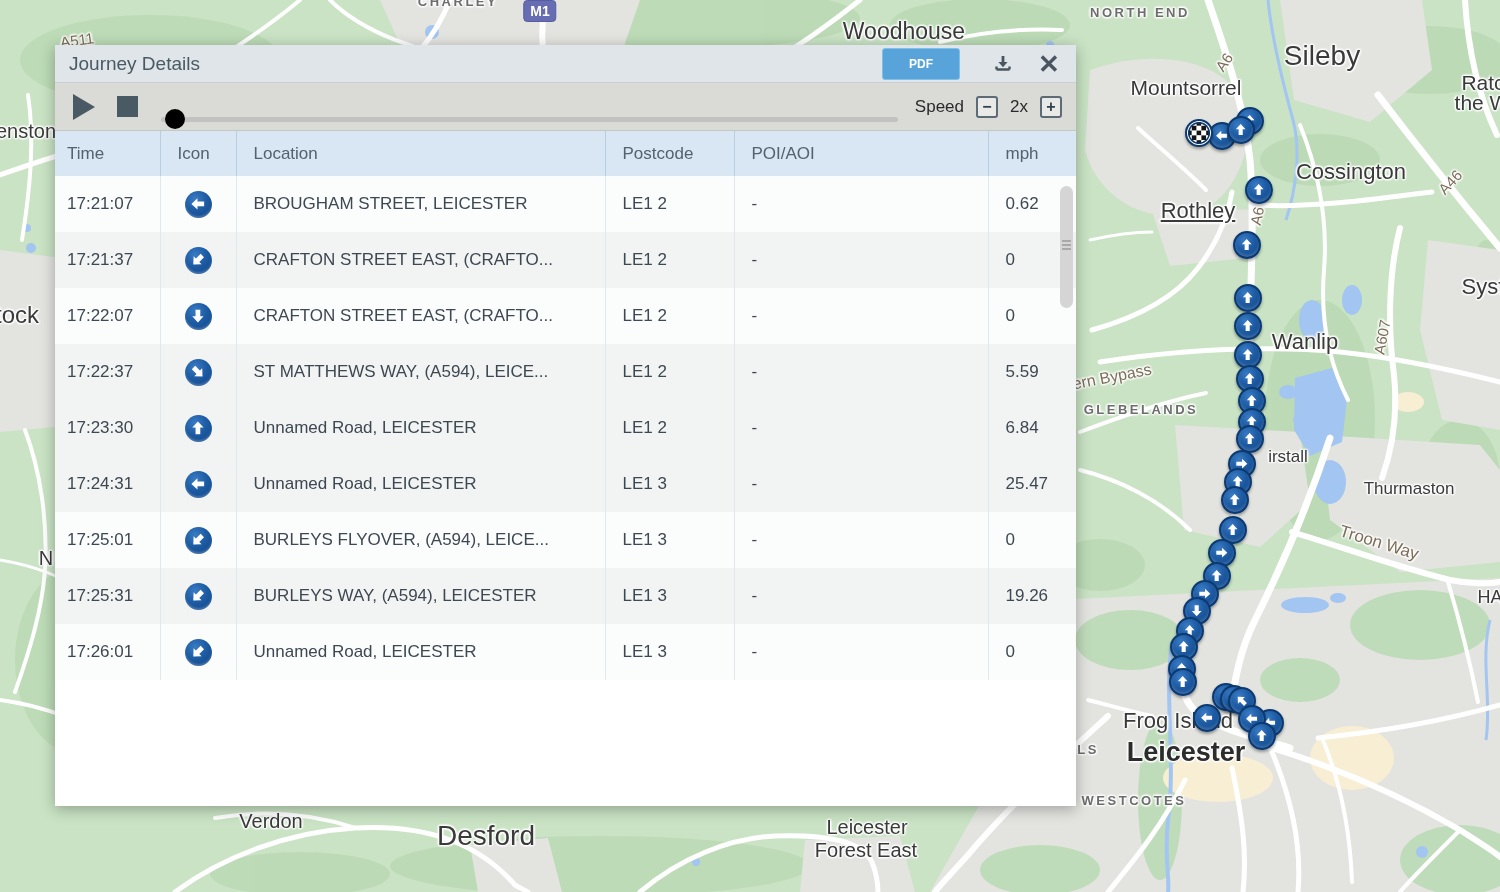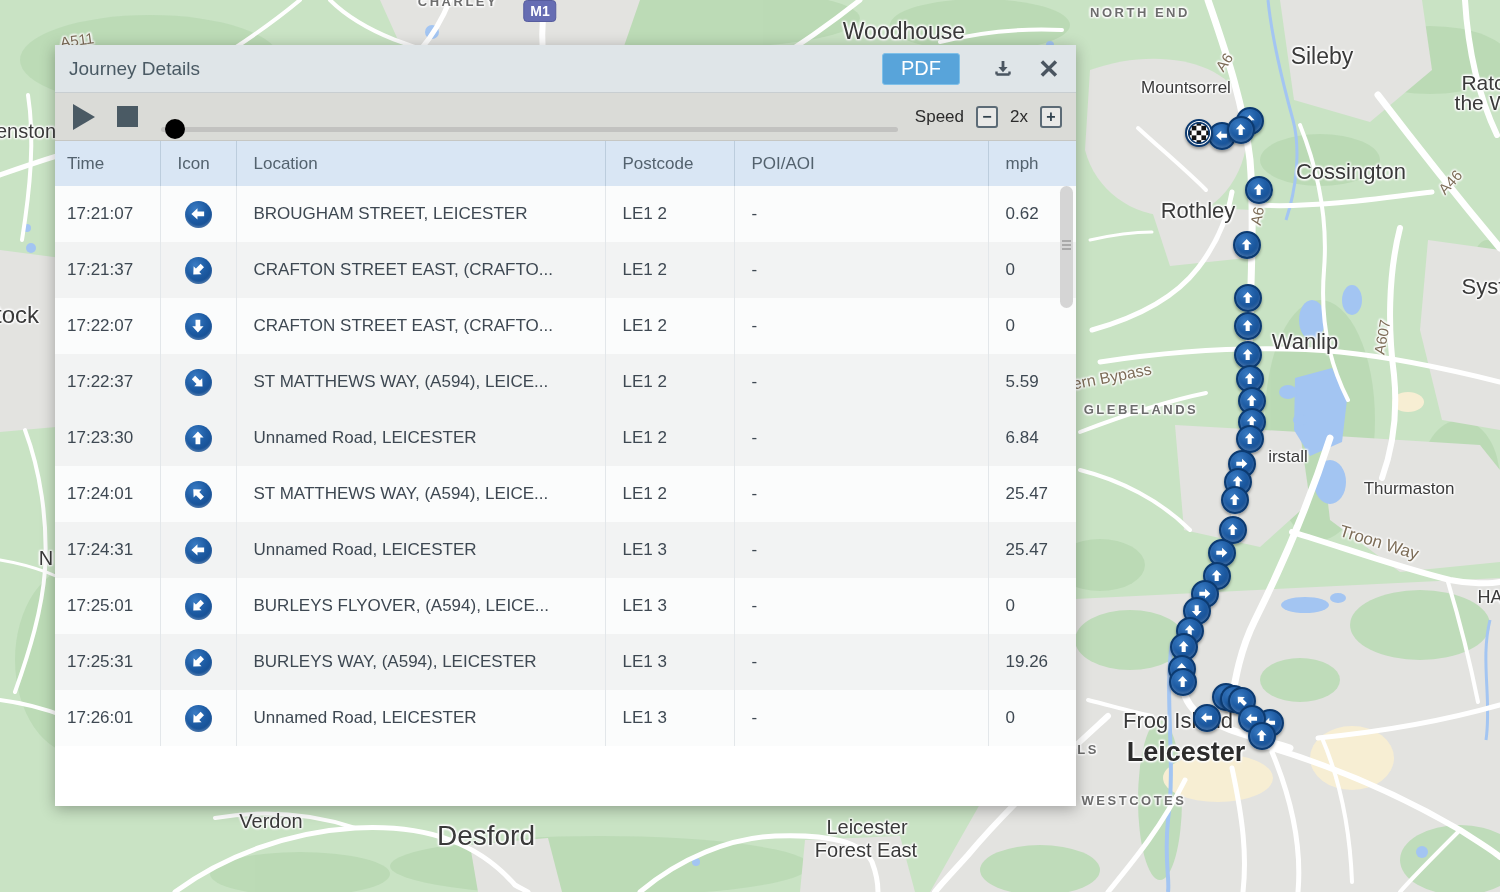--- a/index.html
+++ b/index.html
@@ -22,26 +22,26 @@
     transform:translate(-50%,-50%); display:flex; align-items:center; justify-content:center;
     background:radial-gradient(circle at 38% 30%, #3a7cc4 0%, #1d5ba3 45%, #0f4384 100%);
     border:2px solid #0c3a70; box-shadow:0 2px 3px rgba(0,0,0,.35), inset 0 -2px 3px rgba(255,255,255,.18); }
   .marker svg { width:64%; height:64%; }
   .marker.flag { background:#fff; }
   .marker.flag svg { width:100%; height:100%; }
 
   
   #panel { position:absolute; left:55px; top:45px; width:1021px; height:761px;
     background:#fff; box-shadow:0 3px 14px rgba(0,0,0,.30); overflow:hidden; }
-  #titlebar { height:48px; background:#dfe5e8; border-bottom:1px solid #c8ced1;
+  #titlebar { height:38px; background:#dfe5e8; border-bottom:1px solid #c8ced1;
     display:flex; align-items:center; padding:0 14px; }
   #title { font-size:19px; color:#4a5a64; flex:0 0 auto; }
   #titlebar .spacer { flex:1; }
   #pdf-btn { width:78px; height:32px; background:#58a4da; border:1px solid #7fc0e8;
-    border-radius:3px; color:#fff; font-size:20px; font-weight:normal;
+    border-radius:3px; color:#fff; font-size:12px; font-weight:bold;
     display:flex; align-items:center; justify-content:center; cursor:pointer; margin-right:30px; }
   .tb-icon { width:26px; height:26px; display:flex; align-items:center; justify-content:center;
     color:#4a5560; cursor:pointer; }
   #close-btn { font-size:26px; font-weight:bold; color:#4a5560; margin-left:20px; line-height:26px; }
 
   #controls { height:48px; background:#dadbd7; border-bottom:1px solid #c6c7c3;
     display:flex; align-items:center; position:relative; padding:0 14px; }
   #play-btn { width:0; height:0; border-left:22px solid #4a5a64; border-top:13px solid transparent;
     border-bottom:13px solid transparent; margin-left:4px; cursor:pointer; }
   #stop-btn { width:21px; height:21px; background:#4a5a64; margin-left:22px; cursor:pointer; }
@@ -191,26 +191,26 @@
       <path d="M1092,330 C1135,318 1175,298 1198,268 C1218,242 1228,215 1232,192" stroke-width="5"></path>
       <path d="M1138,128 C1162,150 1186,170 1206,190" stroke-width="4"></path>
       <path d="M1090,240 C1112,235 1132,232 1152,232" stroke-width="3"></path>
     </g>
   </svg>
   <div id="map-labels">
       <div class="map-label lbl-area" style="left: 458px; top: 1px;">CHARLEY</div>
       <div class="map-label lbl-road" style="left: 77px; top: 40px; transform: translate(-50%, -50%) rotate(-8deg);">A511</div>
       <div class="map-label lbl-town" style="left: 904px; top: 31px; font-size: 23px;">Woodhouse</div>
       <div class="map-label lbl-area" style="left: 1140px; top: 12px;">NORTH END</div>
-      <div class="map-label lbl-town" style="left: 1322px; top: 56px; font-size: 23px;">Sileby</div>
-      <div class="map-label lbl-town" style="left: 1186px; top: 88px; font-size: 17px;">Mountsorrel</div>
+      <div class="map-label lbl-town" style="left: 1322px; top: 56px; font-size: 28px;">Sileby</div>
+      <div class="map-label lbl-town" style="left: 1186px; top: 88px; font-size: 21px;">Mountsorrel</div>
       <div class="map-label lbl-town" style="left: 1483px; top: 83px;">Ratc</div>
       <div class="map-label lbl-town" style="left: 1482px; top: 103px;">the W</div>
       <div class="map-label lbl-road" style="left: 1224px; top: 62px; transform: translate(-50%, -50%) rotate(-55deg);">A6</div>
-      <div class="map-label lbl-town" style="left: 1198px; top: 211px; font-size: 22px;">Rothley</div>
+      <div class="map-label lbl-town" style="left: 1198px; top: 211px; font-size: 22px; text-decoration: underline;">Rothley</div>
       <div class="map-label lbl-road" style="left: 1257px; top: 216px; transform: translate(-50%, -50%) rotate(-78deg);">A6</div>
       <div class="map-label lbl-town" style="left: 1351px; top: 172px; font-size: 22px;">Cossington</div>
       <div class="map-label lbl-road" style="left: 1450px; top: 182px; transform: translate(-50%, -50%) rotate(-47deg);">A46</div>
       <div class="map-label lbl-town" style="left: 1483px; top: 287px; font-size: 22px;">Syst</div>
       <div class="map-label lbl-town" style="left: 1305px; top: 342px; font-size: 22px;">Wanlip</div>
       <div class="map-label lbl-road" style="left: 1382px; top: 337px; transform: translate(-50%, -50%) rotate(-80deg);">A607</div>
       <div class="map-label lbl-road" style="left: 1112px; top: 377px; font-size: 16px; transform: translate(-50%, -50%) rotate(-11deg);">ern Bypass</div>
       <div class="map-label lbl-area" style="left: 1141px; top: 409px;">GLEBELANDS</div>
       <div class="map-label lbl-town" style="left: 1288px; top: 457px; font-size: 17px;">irstall</div>
       <div class="map-label lbl-town" style="left: 1409px; top: 489px; font-size: 17px;">Thurmaston</div>
@@ -528,32 +528,20 @@
           <td class="icon-cell"><span class="row-icon">
               <svg viewBox="0 0 24 24" style="transform:rotate(0deg)">
   <path d="M12,3.2 L19.6,11.4 H15.2 V20.4 H8.8 V11.4 H4.4 Z" fill="#fff"></path>
               </svg>
             </span></td>
           <td>Unnamed Road, LEICESTER</td>
           <td>LE1 2</td>
           <td>-</td>
           <td>6.84</td>
         </tr>
-        <tr class="odd">
-          <td>17:24:01</td>
-          <td class="icon-cell"><span class="row-icon">
-              <svg viewBox="0 0 24 24" style="transform:rotate(315deg)">
-  <path d="M12,3.2 L19.6,11.4 H15.2 V20.4 H8.8 V11.4 H4.4 Z" fill="#fff"></path>
-              </svg>
-            </span></td>
-          <td>ST MATTHEWS WAY, (A594), LEICE...</td>
-          <td>LE1 2</td>
-          <td>-</td>
-          <td>25.47</td>
-        </tr>
         <tr class="even">
           <td>17:24:31</td>
           <td class="icon-cell"><span class="row-icon">
               <svg viewBox="0 0 24 24" style="transform:rotate(270deg)">
   <path d="M12,3.2 L19.6,11.4 H15.2 V20.4 H8.8 V11.4 H4.4 Z" fill="#fff"></path>
               </svg>
             </span></td>
           <td>Unnamed Road, LEICESTER</td>
           <td>LE1 3</td>
           <td>-</td>

